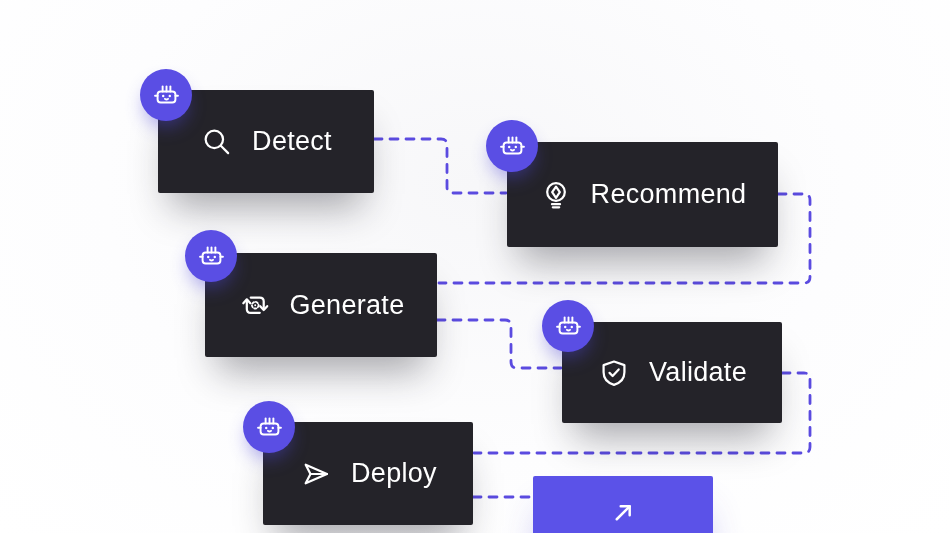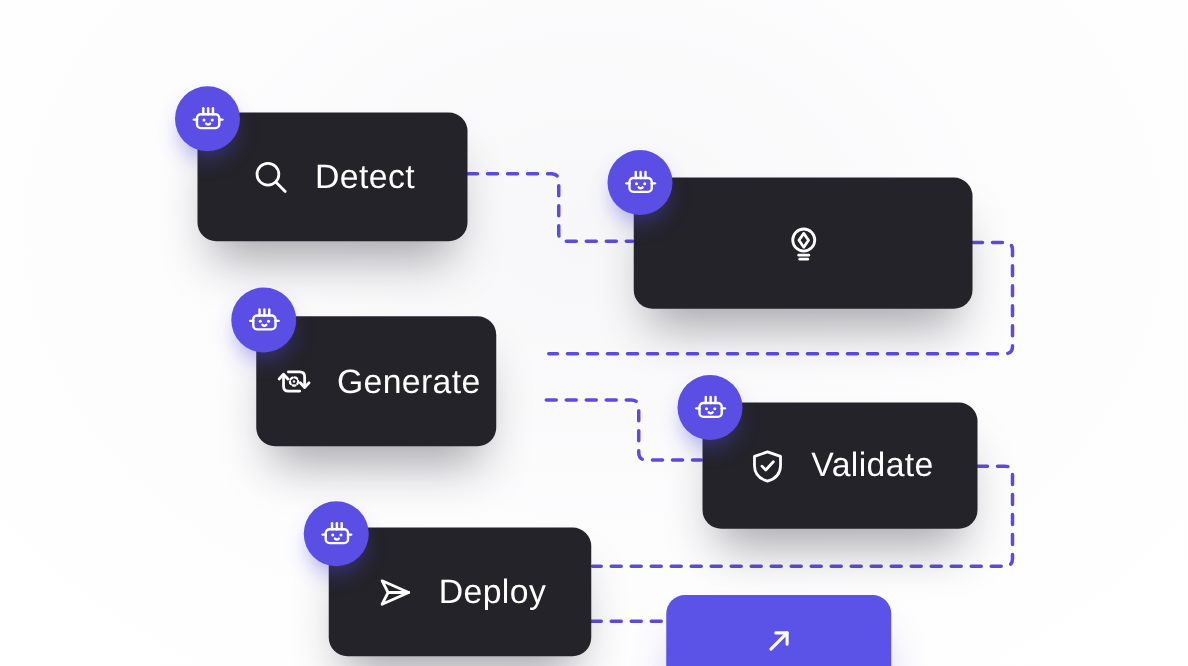--- a/index.html
+++ b/index.html
@@ -11,21 +11,21 @@
   }
   .canvas { position: absolute; inset: 0; }
   .connectors { position: absolute; left: 0; top: 0; pointer-events: none; color: var(--accent-line, #5b4be0); }
   .connectors path {
     fill: none; stroke: currentColor; stroke-width: 2.8;
     stroke-dasharray: 8 8; stroke-linecap: round;
   }
   .node {
     position: absolute;
     background: var(--card-dark, #242329);
-    border-radius: 15px;
+    border-radius: 2px;
     display: flex; align-items: center; justify-content: center;
     gap: 18px;
     color: var(--text-light, #ffffff);
     box-shadow: 0 26px 38px -12px rgba(28, 28, 40, 0.38);
   }
   .node-label {
     font-size: 27px; font-weight: 500; letter-spacing: 0.3px;
     color: var(--text-light, #ffffff);
     white-space: nowrap;
   }
@@ -69,23 +69,24 @@
 
   <div class="node" style="left:507px; top:142px; width:271px; height:105px">
     <span class="node-icon">
       <svg width="34" height="34" viewBox="0 0 32 32" fill="none" stroke="#fff" stroke-width="2.1" stroke-linecap="round" stroke-linejoin="round">
         <circle cx="16" cy="13.2" r="8.3"></circle>
         <path d="M16 8.2 L19.6 13.4 L16 18.6 L12.4 13.4 Z"></path>
         <line x1="12.2" y1="24.6" x2="19.8" y2="24.6"></line>
         <line x1="13" y1="27.6" x2="19" y2="27.6"></line>
       </svg>
     </span>
+    <span class="node-label">Recommend</span>
   </div>
 
-  <div class="node" style="left:205px; top:253px; width:192px; height:104px">
+  <div class="node" style="left:205px; top:253px; width:232px; height:104px">
     <span class="node-icon">
       <svg width="34" height="34" viewBox="0 0 32 32" fill="none" stroke="#fff" stroke-width="2.1" stroke-linecap="round" stroke-linejoin="round">
         <path d="M12 9 H20.5 Q24.2 9 24.2 12.7 V19"></path>
         <path d="M20.9 17.1 L24.2 20.7 L27.5 17.1"></path>
         <path d="M20.5 23.4 H12 Q8.3 23.4 8.3 19.7 V12.4"></path>
         <path d="M5 14.3 L8.3 10.7 L11.6 14.3"></path>
         <circle cx="16.2" cy="16.2" r="3.1" stroke-width="1.7" stroke-dasharray="2 1.7"></circle>
         <circle cx="16.2" cy="16.2" r="0.9" fill="#fff" stroke="none"></circle>
       </svg>
     </span>

